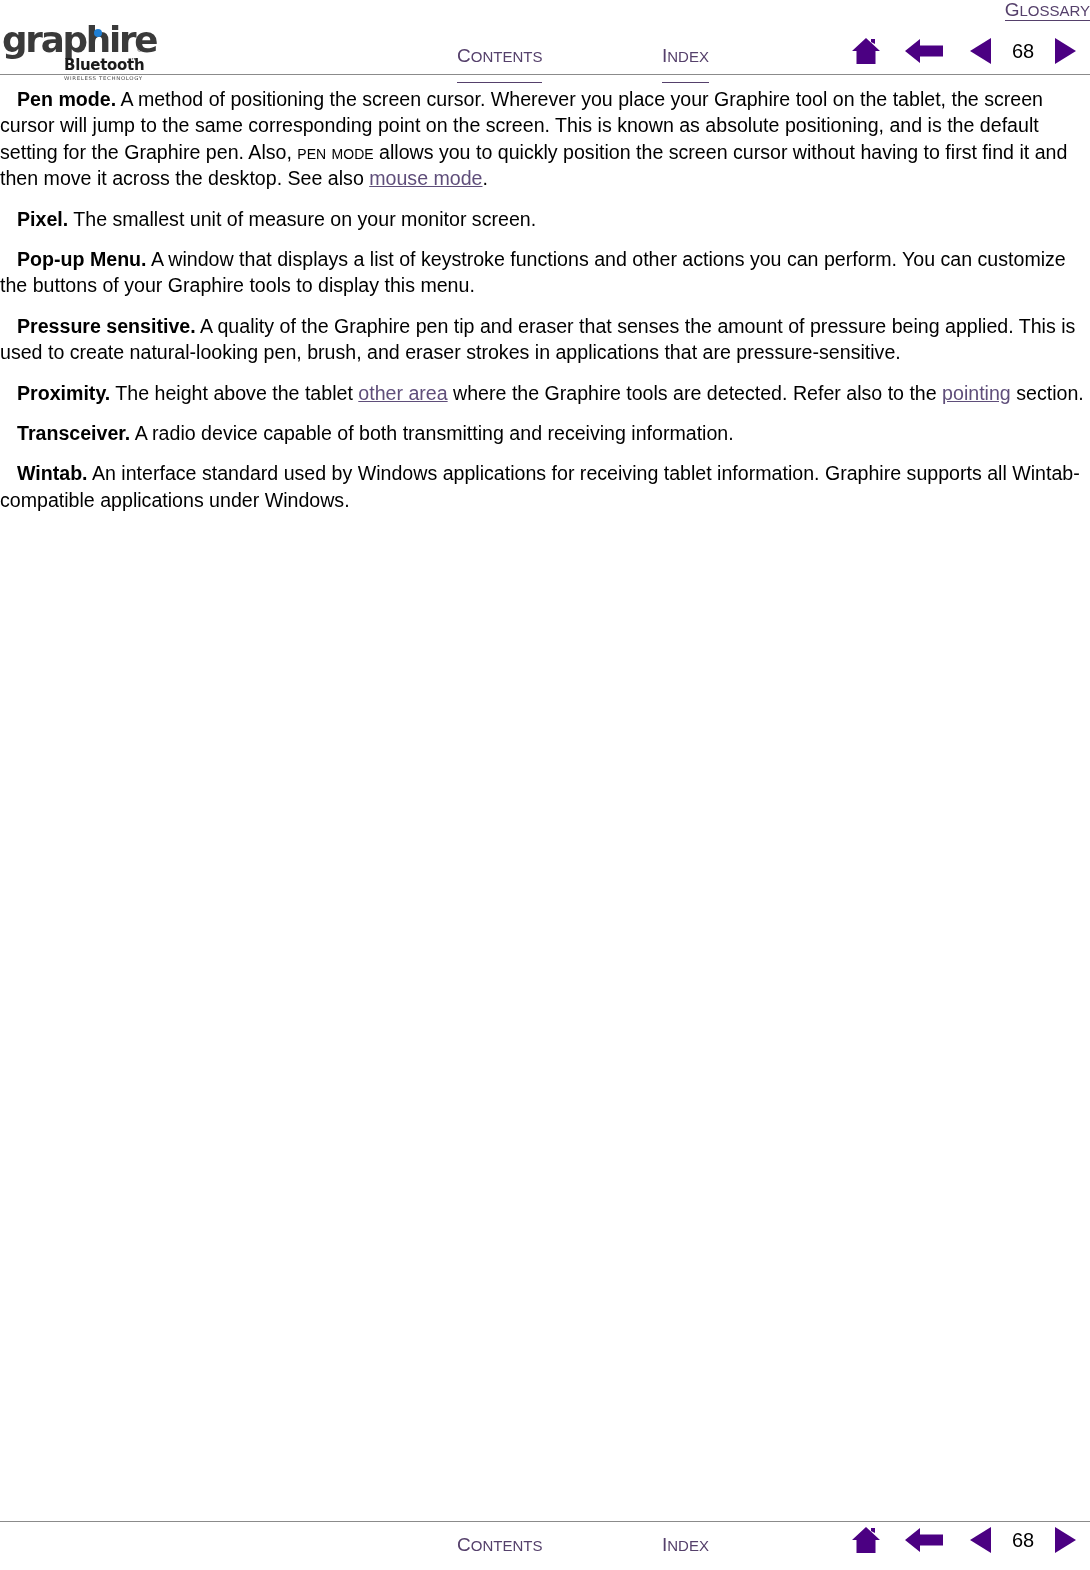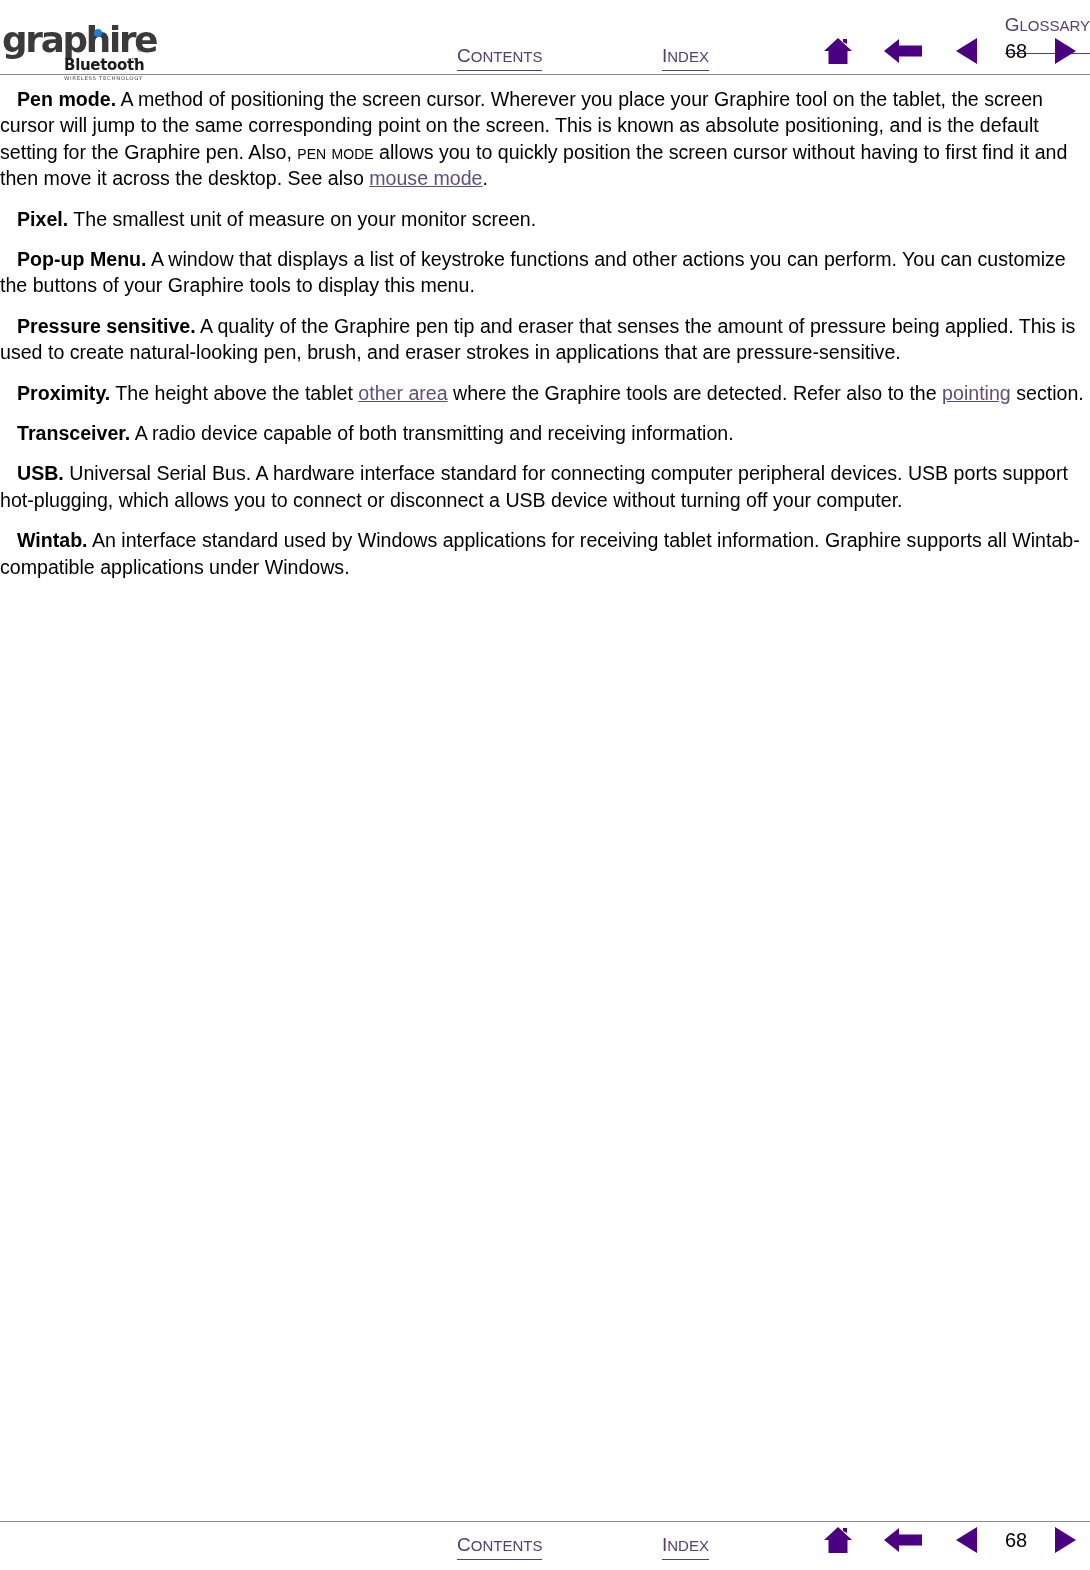--- a/index.html
+++ b/index.html
@@ -109,53 +109,53 @@
 
   
   .navlink {
     position: absolute;
     color: #55406b;
     text-decoration: none;
     border-bottom: 1.5px solid #55406b;
     font-family: "Liberation Sans", sans-serif;
     font-weight: normal;
     line-height: 1;
-    padding-bottom: 5px;
+    padding-bottom: 17px;
     white-space: nowrap;
     cursor: pointer;
   }
   .navlink .cap  { font-size: 19px; }
   .navlink .rest { font-size: 15px; }
 
   .glossary {
     position: absolute;
     right: 0px;
-    top: 15px;
+    top: 0;
     color: #55406b;
     text-decoration: none;
     border-bottom: 1.5px solid #55406b;
     line-height: 1;
-    padding-bottom: 19px;
+    padding-bottom: 1px;
     white-space: nowrap;
     cursor: pointer;
   }
   .glossary .cap  { font-size: 19px; }
   .glossary .rest { font-size: 15px; }
 
   .contents-h { left: 457px; top: 46px; }
   .index-h    { left: 662px; top: 46px; }
   .contents-f { left: 457px; top: 1535px; }
   .index-f    { left: 662px; top: 1535px; }
 
   
   .navicons {
     position: absolute;
     display: flex;
     align-items: center;
-    gap: 15px;
+    gap: 8px;
     height: 34px;
   }
   .navicons-h { right: 4px; top: 34px; }
   .navicons-f { right: 4px; top: 1523px; }
 
   .ico {
     display: inline-flex;
     align-items: center;
     justify-content: center;
     cursor: pointer;
@@ -272,21 +272,20 @@
     <div class="header-rule"></div>
   </div>
 
   <div class="content" id="glossary-content">
       <p class="para"><b>Pen mode.</b><span>  A method of positioning the screen cursor.  Wherever you place your Graphire tool on the tablet, the screen cursor will jump to the same corresponding point on the screen.  This is known as absolute positioning, and is the default setting for the Graphire pen.  Also, </span><span class="sc">Pen Mode</span><span> allows you to quickly position the screen cursor without having to first find it and then move it across the desktop.  See also </span><a class="tlink">mouse mode</a><span>.</span></p>
       <p class="para"><b>Pixel.</b><span>  The smallest unit of measure on your monitor screen.</span></p>
       <p class="para"><b>Pop-up Menu.</b><span>  A window that displays a list of keystroke functions and other actions you can perform.  You can customize the buttons of your Graphire tools to display this menu.</span></p>
       <p class="para"><b>Pressure sensitive.</b><span>  A quality of the Graphire pen tip and eraser that senses the amount of pressure being applied.  This is used to create natural-looking pen, brush, and eraser strokes in applications that are pressure-sensitive.</span></p>
       <p class="para"><b>Proximity.</b><span>  The height above the tablet </span><a class="tlink">other area</a><span> where the Graphire tools are detected.  Refer also to the </span><a class="tlink">pointing</a><span> section.</span></p>
       <p class="para"><b>Transceiver.</b><span>  A radio device capable of both transmitting and receiving information.</span></p>
-      <p class="para"><b>USB.</b><span>  Universal Serial Bus.  A hardware interface standard for connecting computer peripheral devices.  USB ports support hot-plugging, which allows you to connect or disconnect a USB device without turning off your computer.</span></p>
       <p class="para"><b>Wintab.</b><span>  An interface standard used by Windows applications for receiving tablet information.  Graphire supports all Wintab-compatible applications under Windows.</span></p>
     </div>
 
   <div class="footer-rule"></div>
 
   <a class="navlink contents-f">
     <span class="cap">C</span><span class="rest">ONTENTS</span>
   </a>
 
   <a class="navlink index-f">

